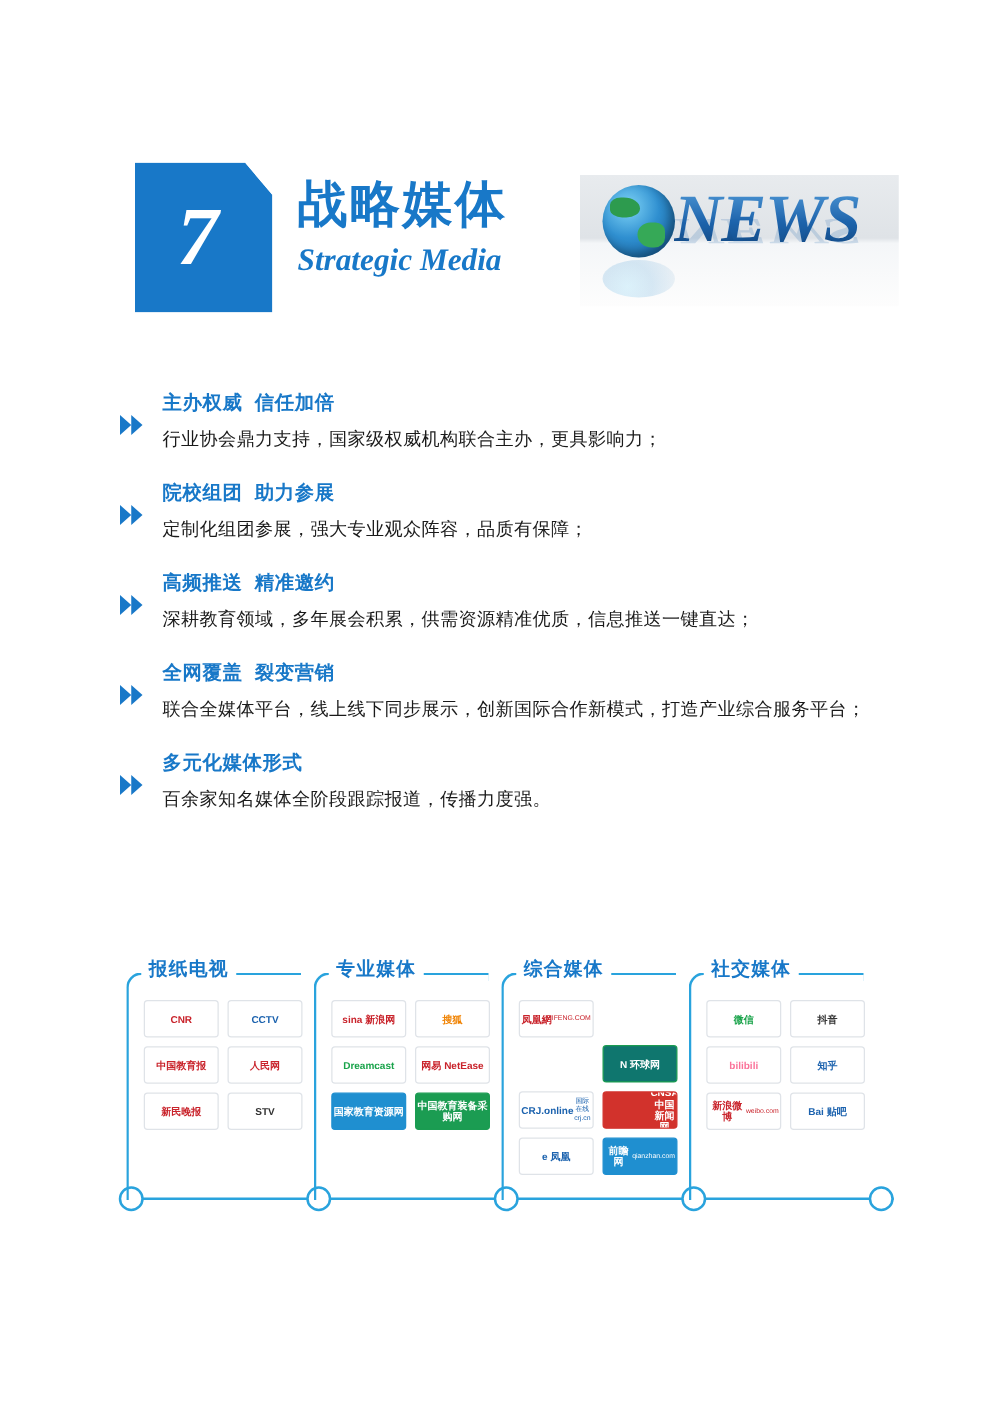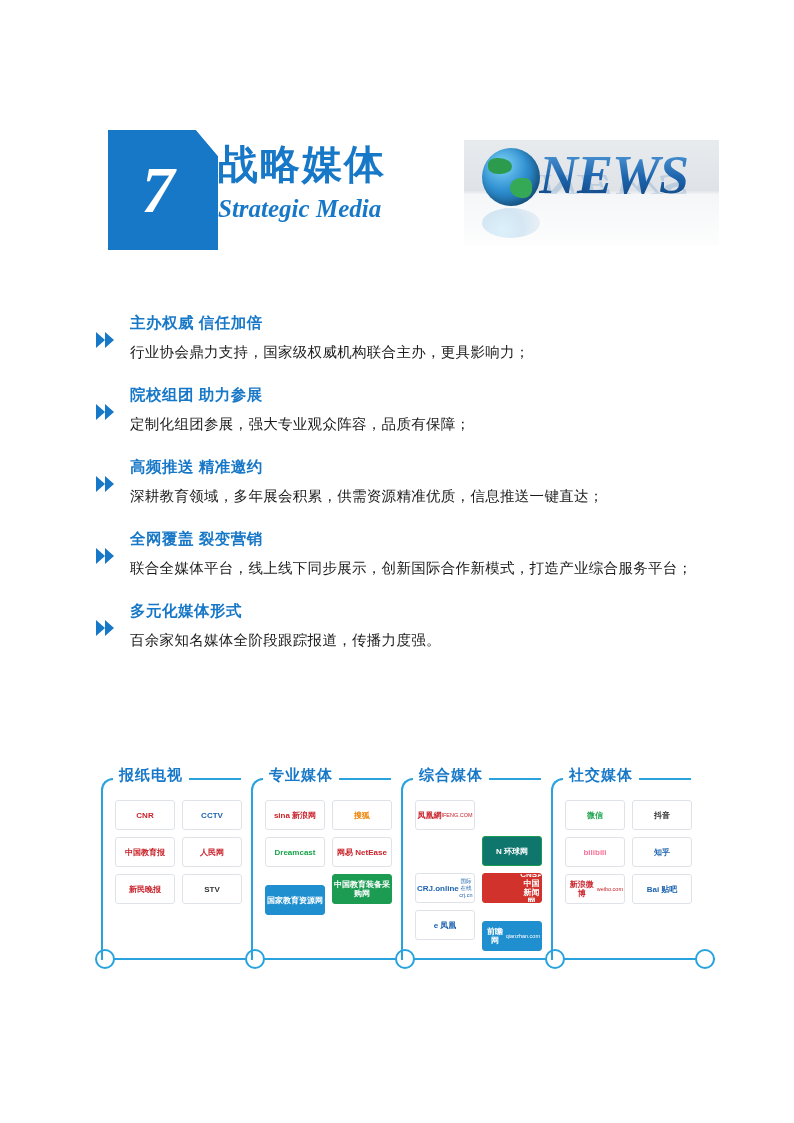--- a/index.html
+++ b/index.html
@@ -57,21 +57,21 @@
     line-height: 120px;
     text-align: center;
     color: #ffffff;
     font-size: 66px;
     font-weight: bold;
     font-style: italic;
     font-family: "Liberation Serif", serif;
   }
   .header-titles {
     position: absolute;
-    left: 110px;
+    left: 130px;
     top: 8px;
   }
   .title-cn {
     color: #1878c8;
     font-size: 40px;
     font-weight: bold;
     letter-spacing: 2px;
     line-height: 52px;
     font-family: "DejaVu Sans", sans-serif;
   }
@@ -184,21 +184,21 @@
     border-top: 8px solid transparent;
     border-bottom: 8px solid transparent;
     border-left: 9px solid #1878c8;
   }
   .bullet-mark span.b1 { left: 0; }
   .bullet-mark span.b2 { left: 9px; }
   .bullet-title {
     color: #1878c8;
     font-size: 15.5px;
     font-weight: bold;
-    font-family: Liberation Sans, sans-serif;
+    font-family: Liberation Mono, monospace;
     line-height: 26px;
     letter-spacing: 0.5px;
   }
   .bullet-body {
     color: #1a1a1a;
     font-size: 14.5px;
     font-family: "DejaVu Sans", sans-serif;
     line-height: 26px;
     letter-spacing: 0.3px;
     margin-top: 3px;
@@ -287,21 +287,21 @@
     font-family: "Liberation Sans", sans-serif;
     text-align: center;
     line-height: 9px;
     overflow: hidden;
     box-sizing: border-box;
     padding: 1px;
   }
   .logo.blue { color: #1b62ae; }
   .logo.dark { color: #333333; }
   .logo.green { color: #19a34a; }
-  .logo.fill-blue { background: #1f8fd0; color: #ffffff; border-color: #1f8fd0; margin-top: 11px; }
+  .logo.fill-blue { background: #1f8fd0; color: #ffffff; border-color: #1f8fd0; }
   .logo.fill-red { background: #d2322c; color: #ffffff; border-color: #d2322c; padding-left: 40px; }
   .logo .lg-sub {
     display: block;
     font-size: 5.5px;
     font-weight: normal;
     letter-spacing: 0;
     line-height: 7px;
   }
   .logo .lg-main { display: block; }
 </style>

